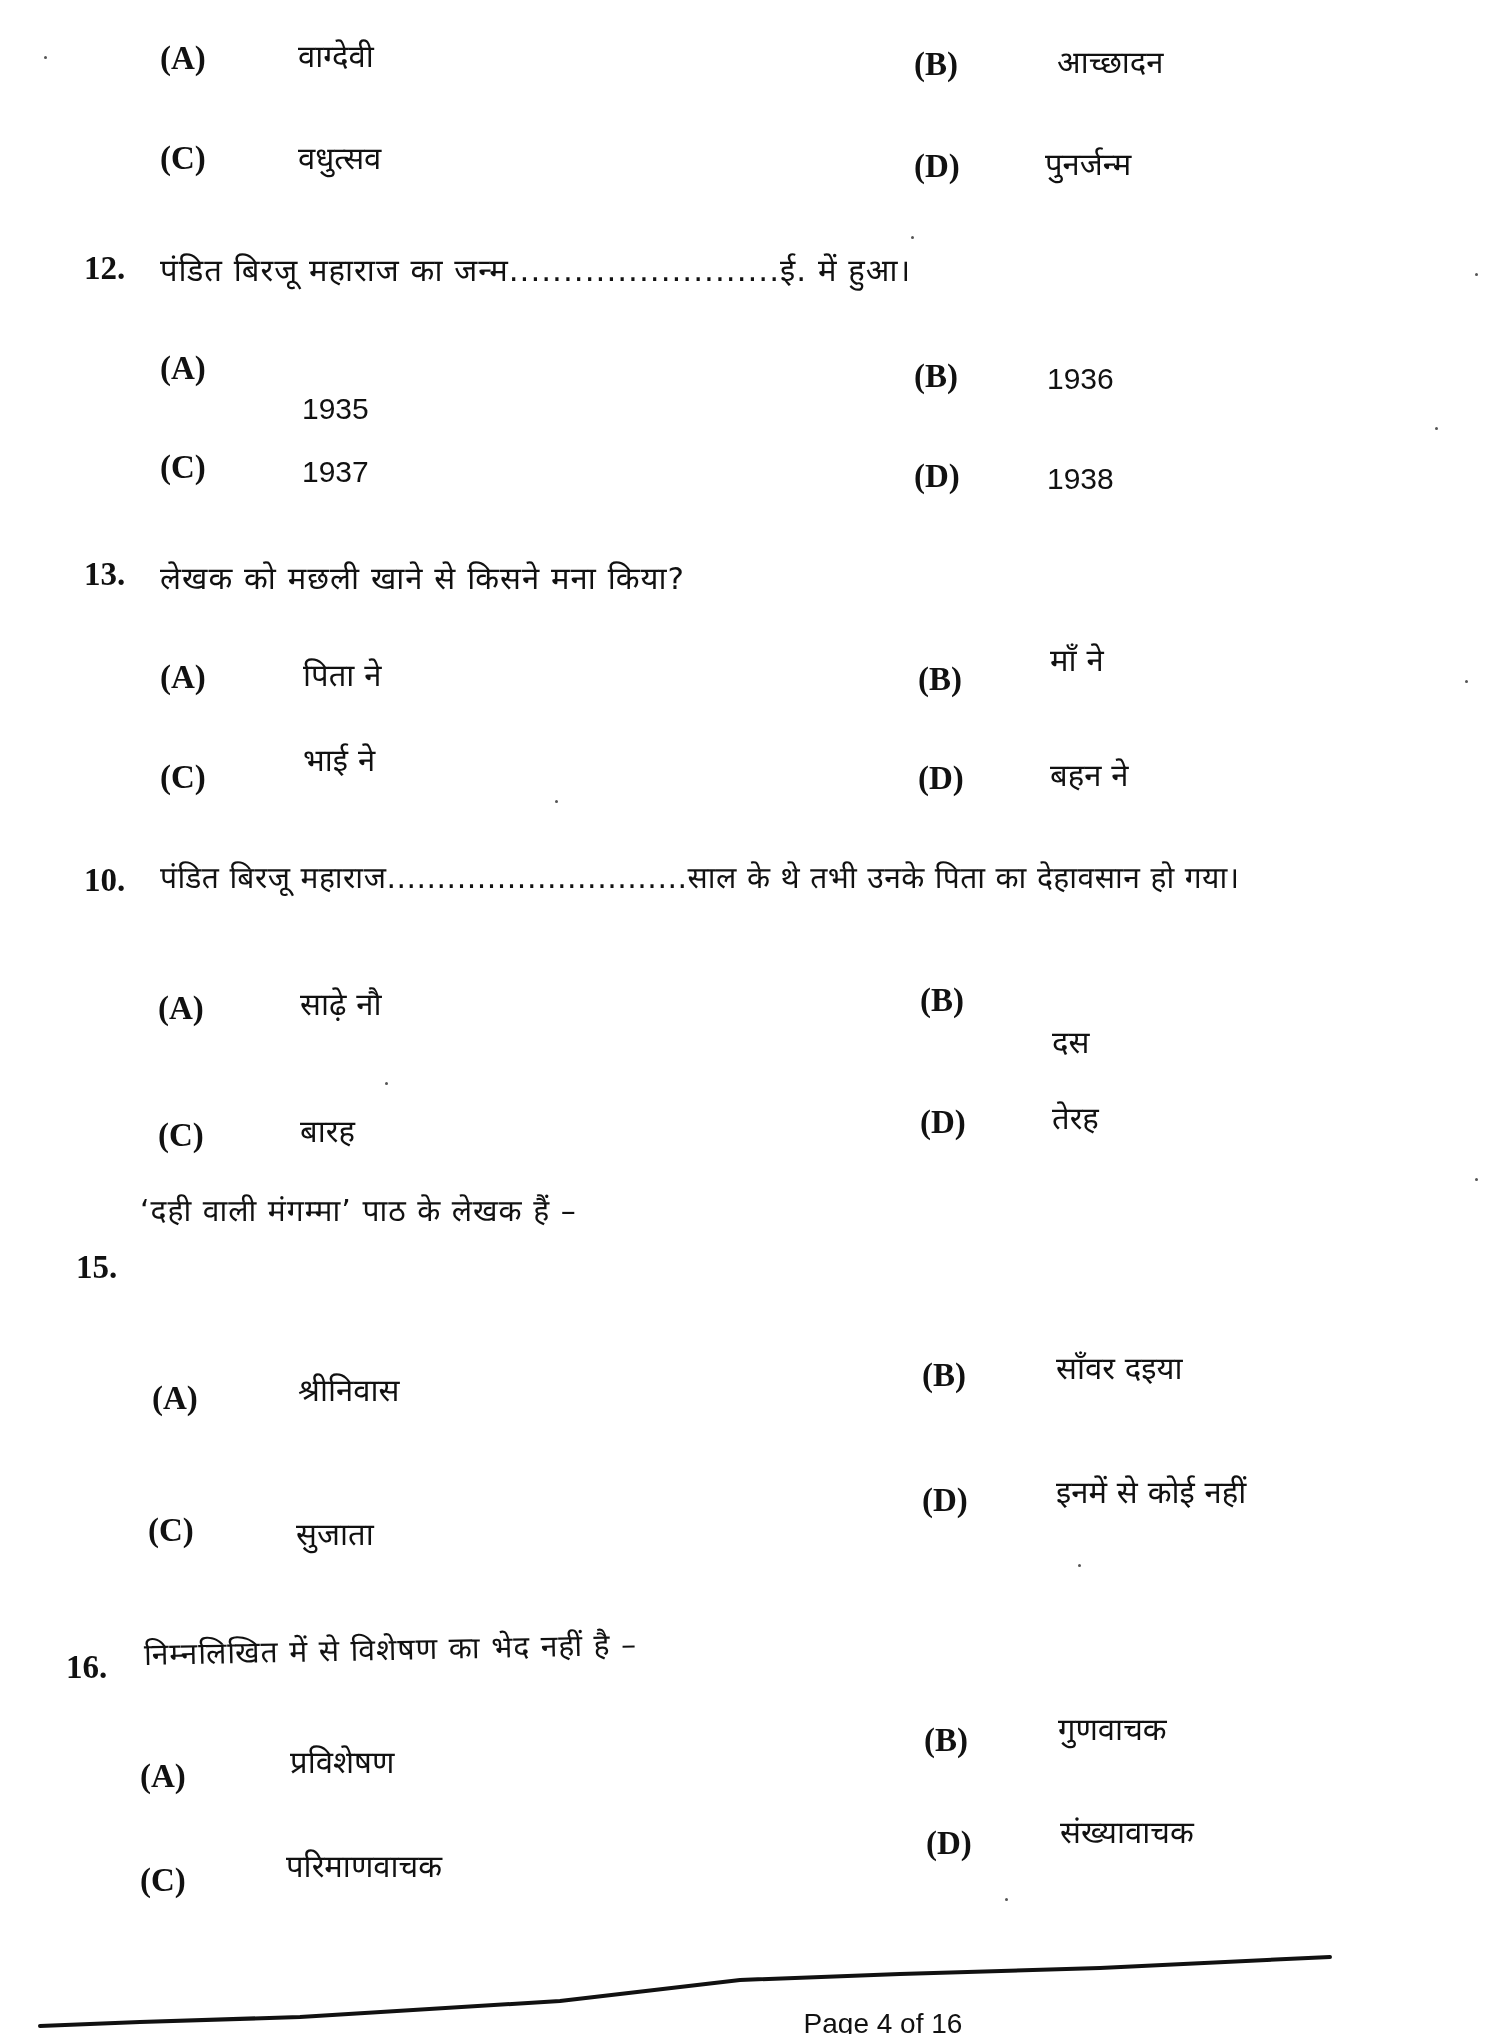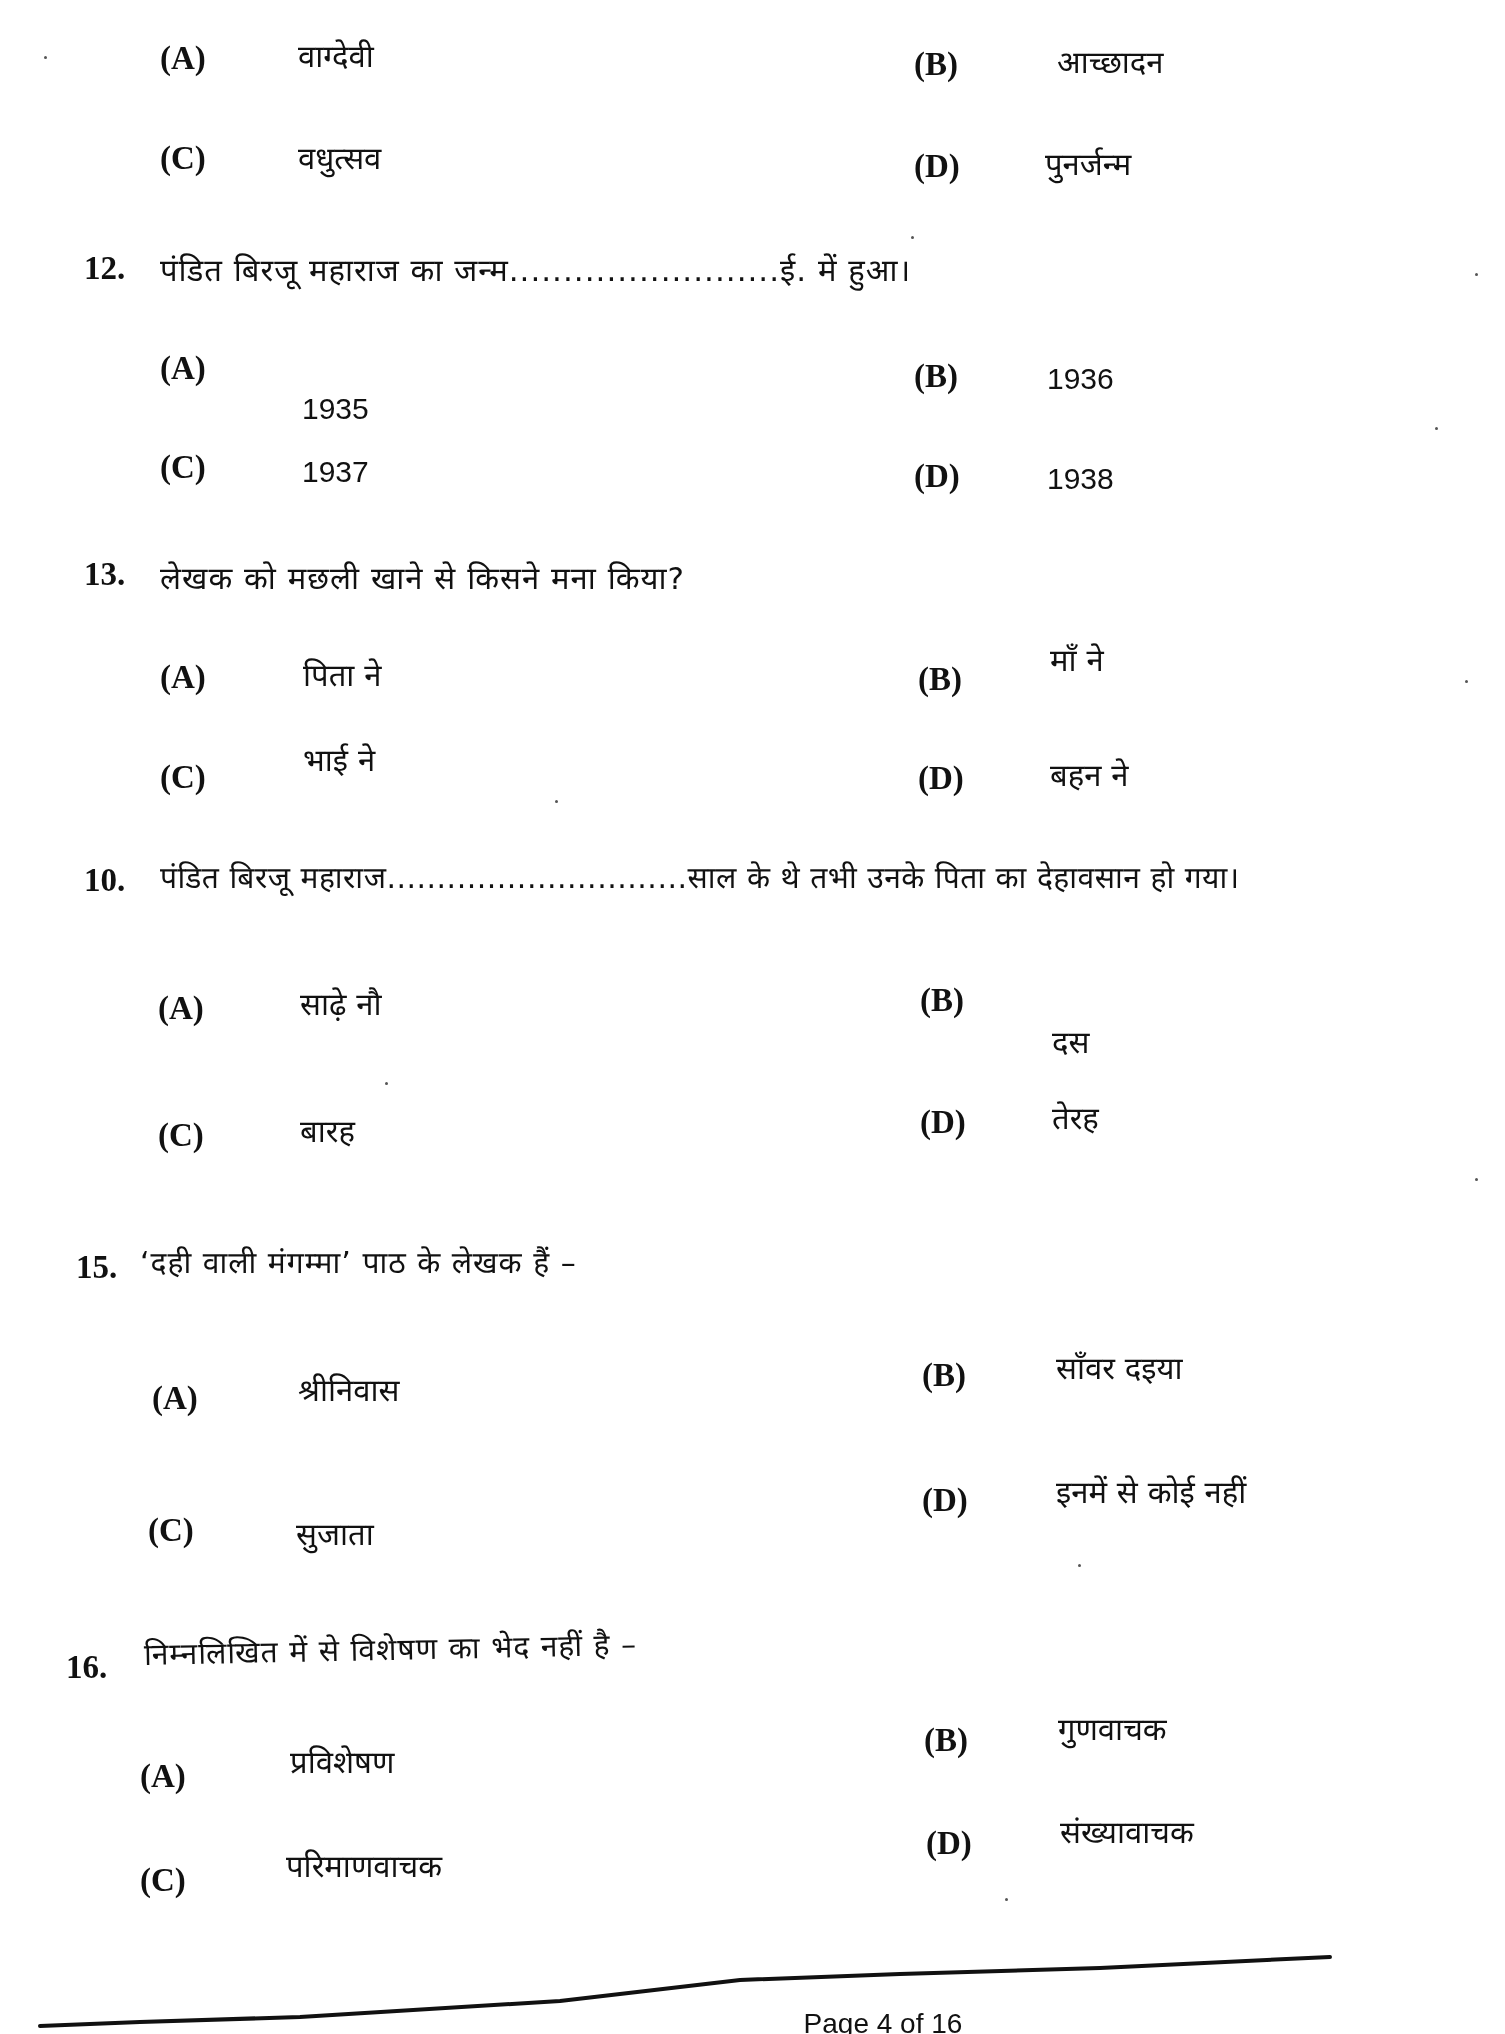--- a/index.html
+++ b/index.html
@@ -120,21 +120,21 @@
     <span class="abs opt-label" style="left:920px; top:1000px;">(B)</span>
     <span class="abs opt-text" style="left:1052px; top:1034px;margin-top:8px;">दस</span>
     <span class="abs opt-label" style="left:158px; top:1135px;">(C)</span>
     <span class="abs opt-text" style="left:300px; top:1131px;">बारह</span>
     <span class="abs opt-label" style="left:920px; top:1122px;">(D)</span>
     <span class="abs opt-text" style="left:1052px; top:1118px;">तेरह</span>
   </div>
 
   <div>
     <span class="abs qnum" style="left:76px; top:1267px;">15.</span>
-    <span class="abs qstem" style="left:140px; top:1263px; font-size:30px;">‘दही वाली मंगम्मा’ पाठ के लेखक हैं –</span>
+    <span class="abs qstem" style="left:140px; top:1211px; font-size:30px;">‘दही वाली मंगम्मा’ पाठ के लेखक हैं –</span>
     <span class="abs opt-label" style="left:152px; top:1398px;">(A)</span>
     <span class="abs opt-text" style="left:298px; top:1390px;text-align:right;">श्रीनिवास</span>
     <span class="abs opt-label" style="left:922px; top:1375px;">(B)</span>
     <span class="abs opt-text" style="left:1056px; top:1368px;">साँवर दइया</span>
     <span class="abs opt-label" style="left:148px; top:1530px;">(C)</span>
     <span class="abs opt-text" style="left:296px; top:1518px;margin-top:16px;">सुजाता</span>
     <span class="abs opt-label" style="left:922px; top:1500px;">(D)</span>
     <span class="abs opt-text" style="left:1056px; top:1492px;">इनमें से कोई नहीं</span>
   </div>
 

